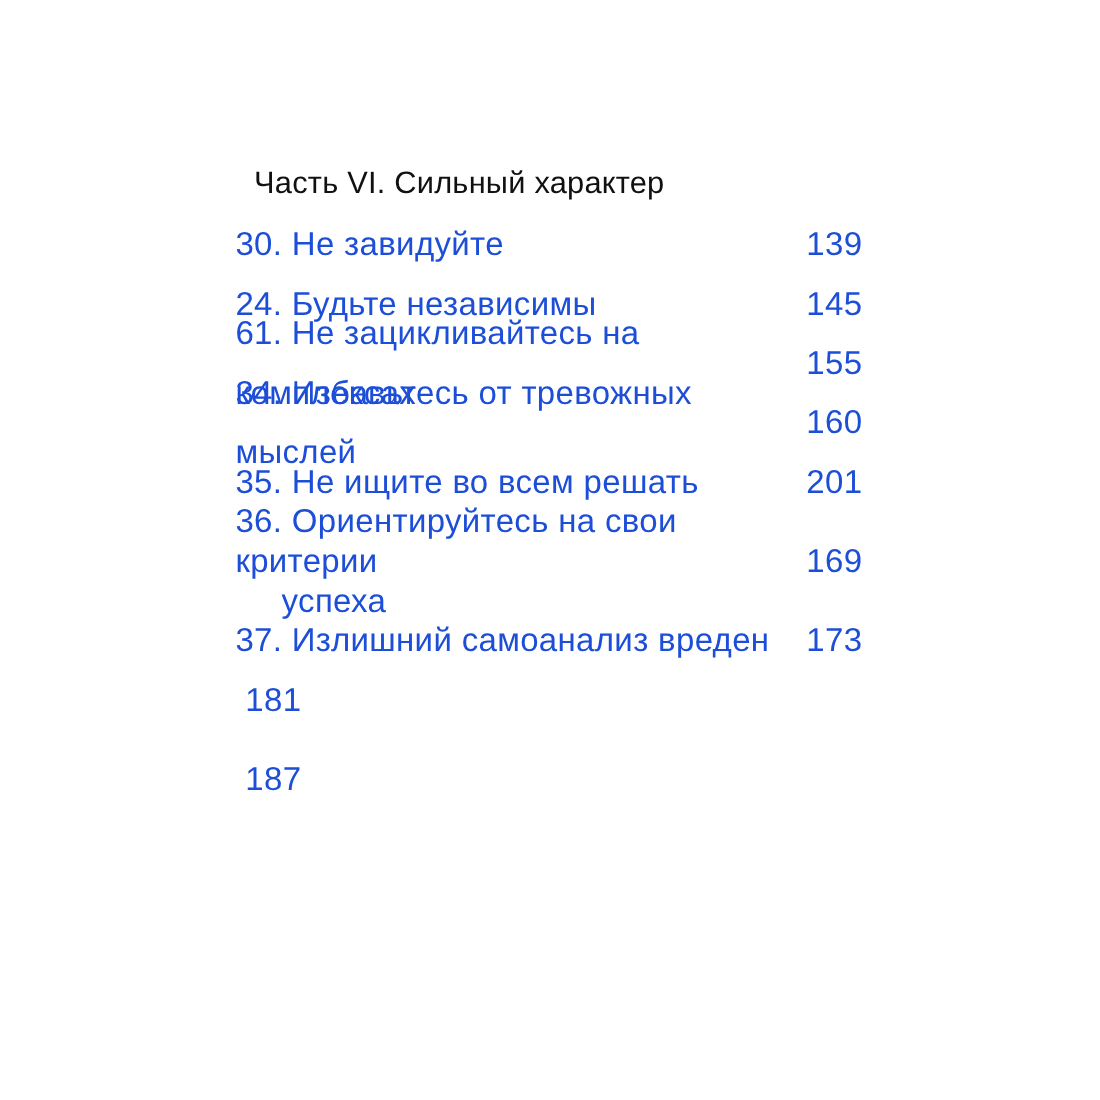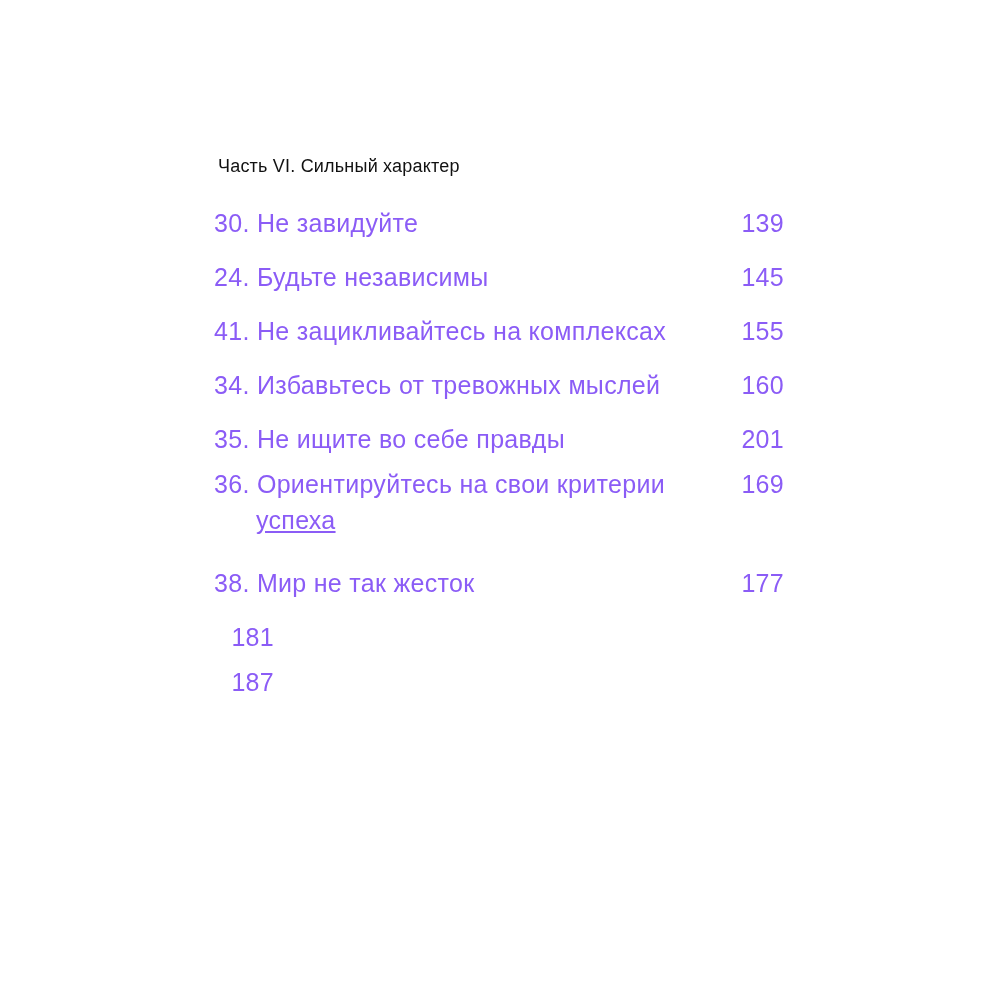--- a/index.html
+++ b/index.html
@@ -16,51 +16,50 @@
       color: #222222;
     }
     .toc {
       position: absolute;
       left: 214px;
       top: 146px;
       width: 570px;
     }
     .part-title {
       font-family: "Liberation Sans", sans-serif;
-      font-size: 18px;
+      font-size: 28px;
       color: #111111;
       height: 40px;
       line-height: 40px;
-      margin: 0 0 10px 4px;
+      margin: 0 0 10px 17px;
       font-weight: normal;
       letter-spacing: 0.2px;
     }
     .entry {
       display: flex;
-      align-items: flex-start;
+      align-items: center;
       justify-content: space-between;
       font-family: "Liberation Sans", sans-serif;
-      font-size: 25px;
+      font-size: 30px;
       font-weight: normal;
-      color: #8b5cf6;
+      color: #1d4ed8;
       -webkit-text-stroke: 0px;
       letter-spacing: 0.3px;
     }
     .entry .title {
       display: block;
       line-height: 36px;
     }
     .entry.single { height: 54px; }
     .entry.single .title, .entry.single .page { line-height: 54px; }
     .entry.double { height: 90px; padding-top: 0; gap: 40px; }
     .entry .line2 {
       display: block;
       padding-left: 42px;
       line-height: 36px;
-      text-decoration: underline;
     }
     .entry .page {
       line-height: 36px;
       text-align: right;
       min-width: 60px;
     }
     .entry.double .title { line-height: 36px; }
   </style>
 </head>
 <body>
@@ -73,47 +72,47 @@
     <span class="page">139</span>
   </div>
 
   <div class="entry single">
     <span class="title"><span>24.</span> <span>Будьте независимы</span></span>
     <span class="page">145</span>
   </div>
 
 
   <div class="entry single">
-    <span class="title"><span>41.</span> <span>Не зацикливайтесь на комплексах</span></span>
+    <span class="title"><span>61.</span> <span>Не зацикливайтесь на комплексах</span></span>
     <span class="page">155</span>
   </div>
 
   <div class="entry single">
     <span class="title"><span>34.</span> <span>Избавьтесь от тревожных мыслей</span></span>
     <span class="page">160</span>
   </div>
 
   <div class="entry single">
-    <span class="title"><span>35.</span> <span>Не ищите во себе правды</span></span>
+    <span class="title"><span>35.</span> <span>Не ищите во всем решать</span></span>
     <span class="page">201</span>
   </div>
 
   <div class="entry double">
     <span class="title">
       <span>36.</span> <span>Ориентируйтесь на свои критерии</span>
       <span class="line2">успеха</span>
     </span>
     <span class="page">169</span>
   </div>
 
+  <div class="entry single">
+    <span class="title"><span>37.</span> <span>Излишний самоанализ вреден</span></span>
+    <span class="page">173</span>
+  </div>
 
-  <div class="entry single">
-    <span class="title"><span>38.</span> <span>Мир не так жесток</span></span>
-    <span class="page">177</span>
-  </div>
 
   <div class="entry single">
     <span class="page">181</span>
   </div>
 
   <div class="entry double">
     <span class="page">187</span>
   </div>
 </div>
 

